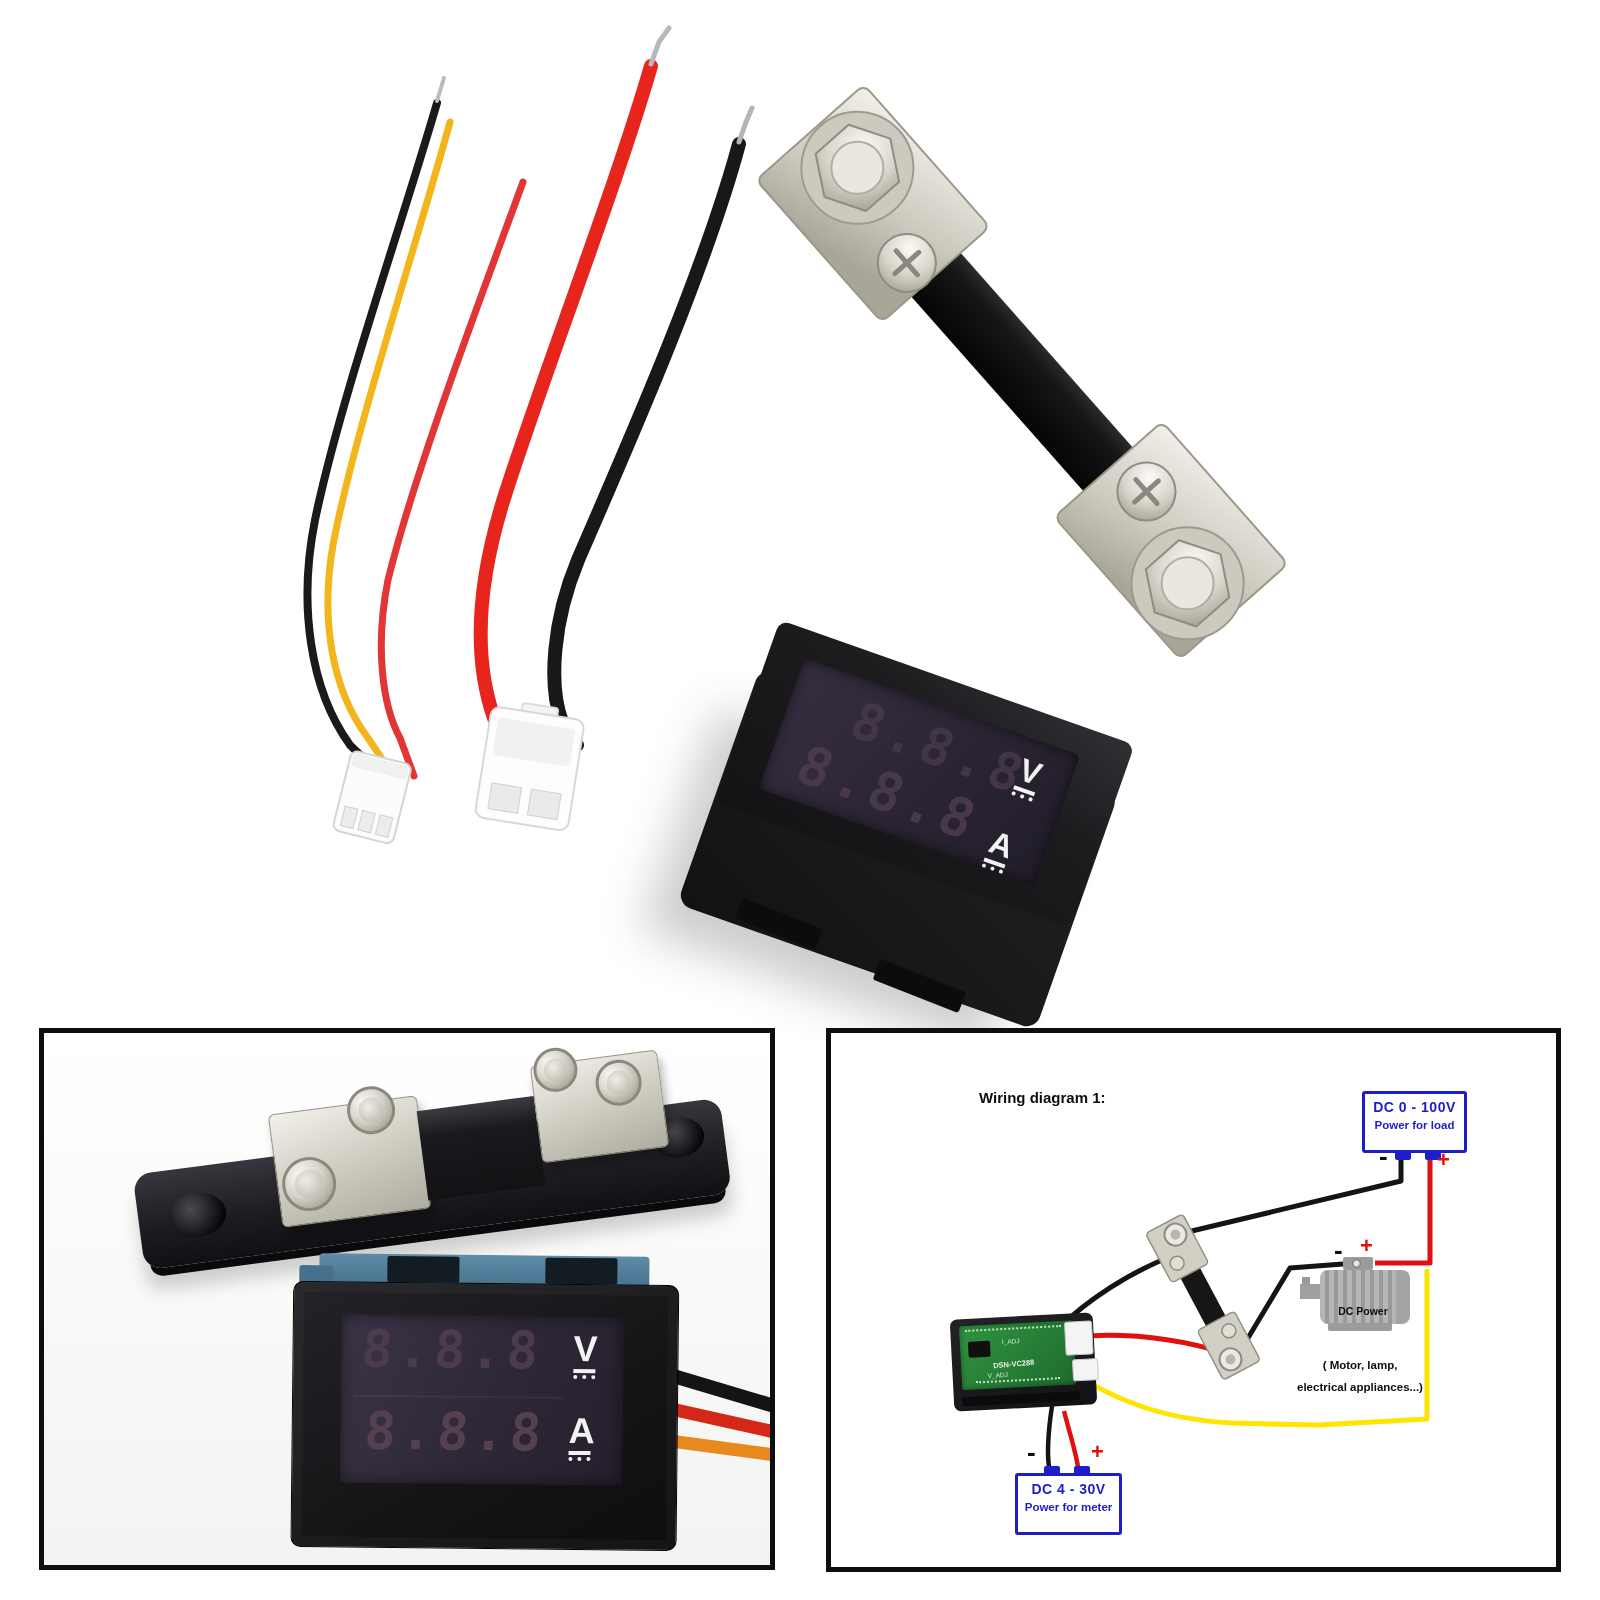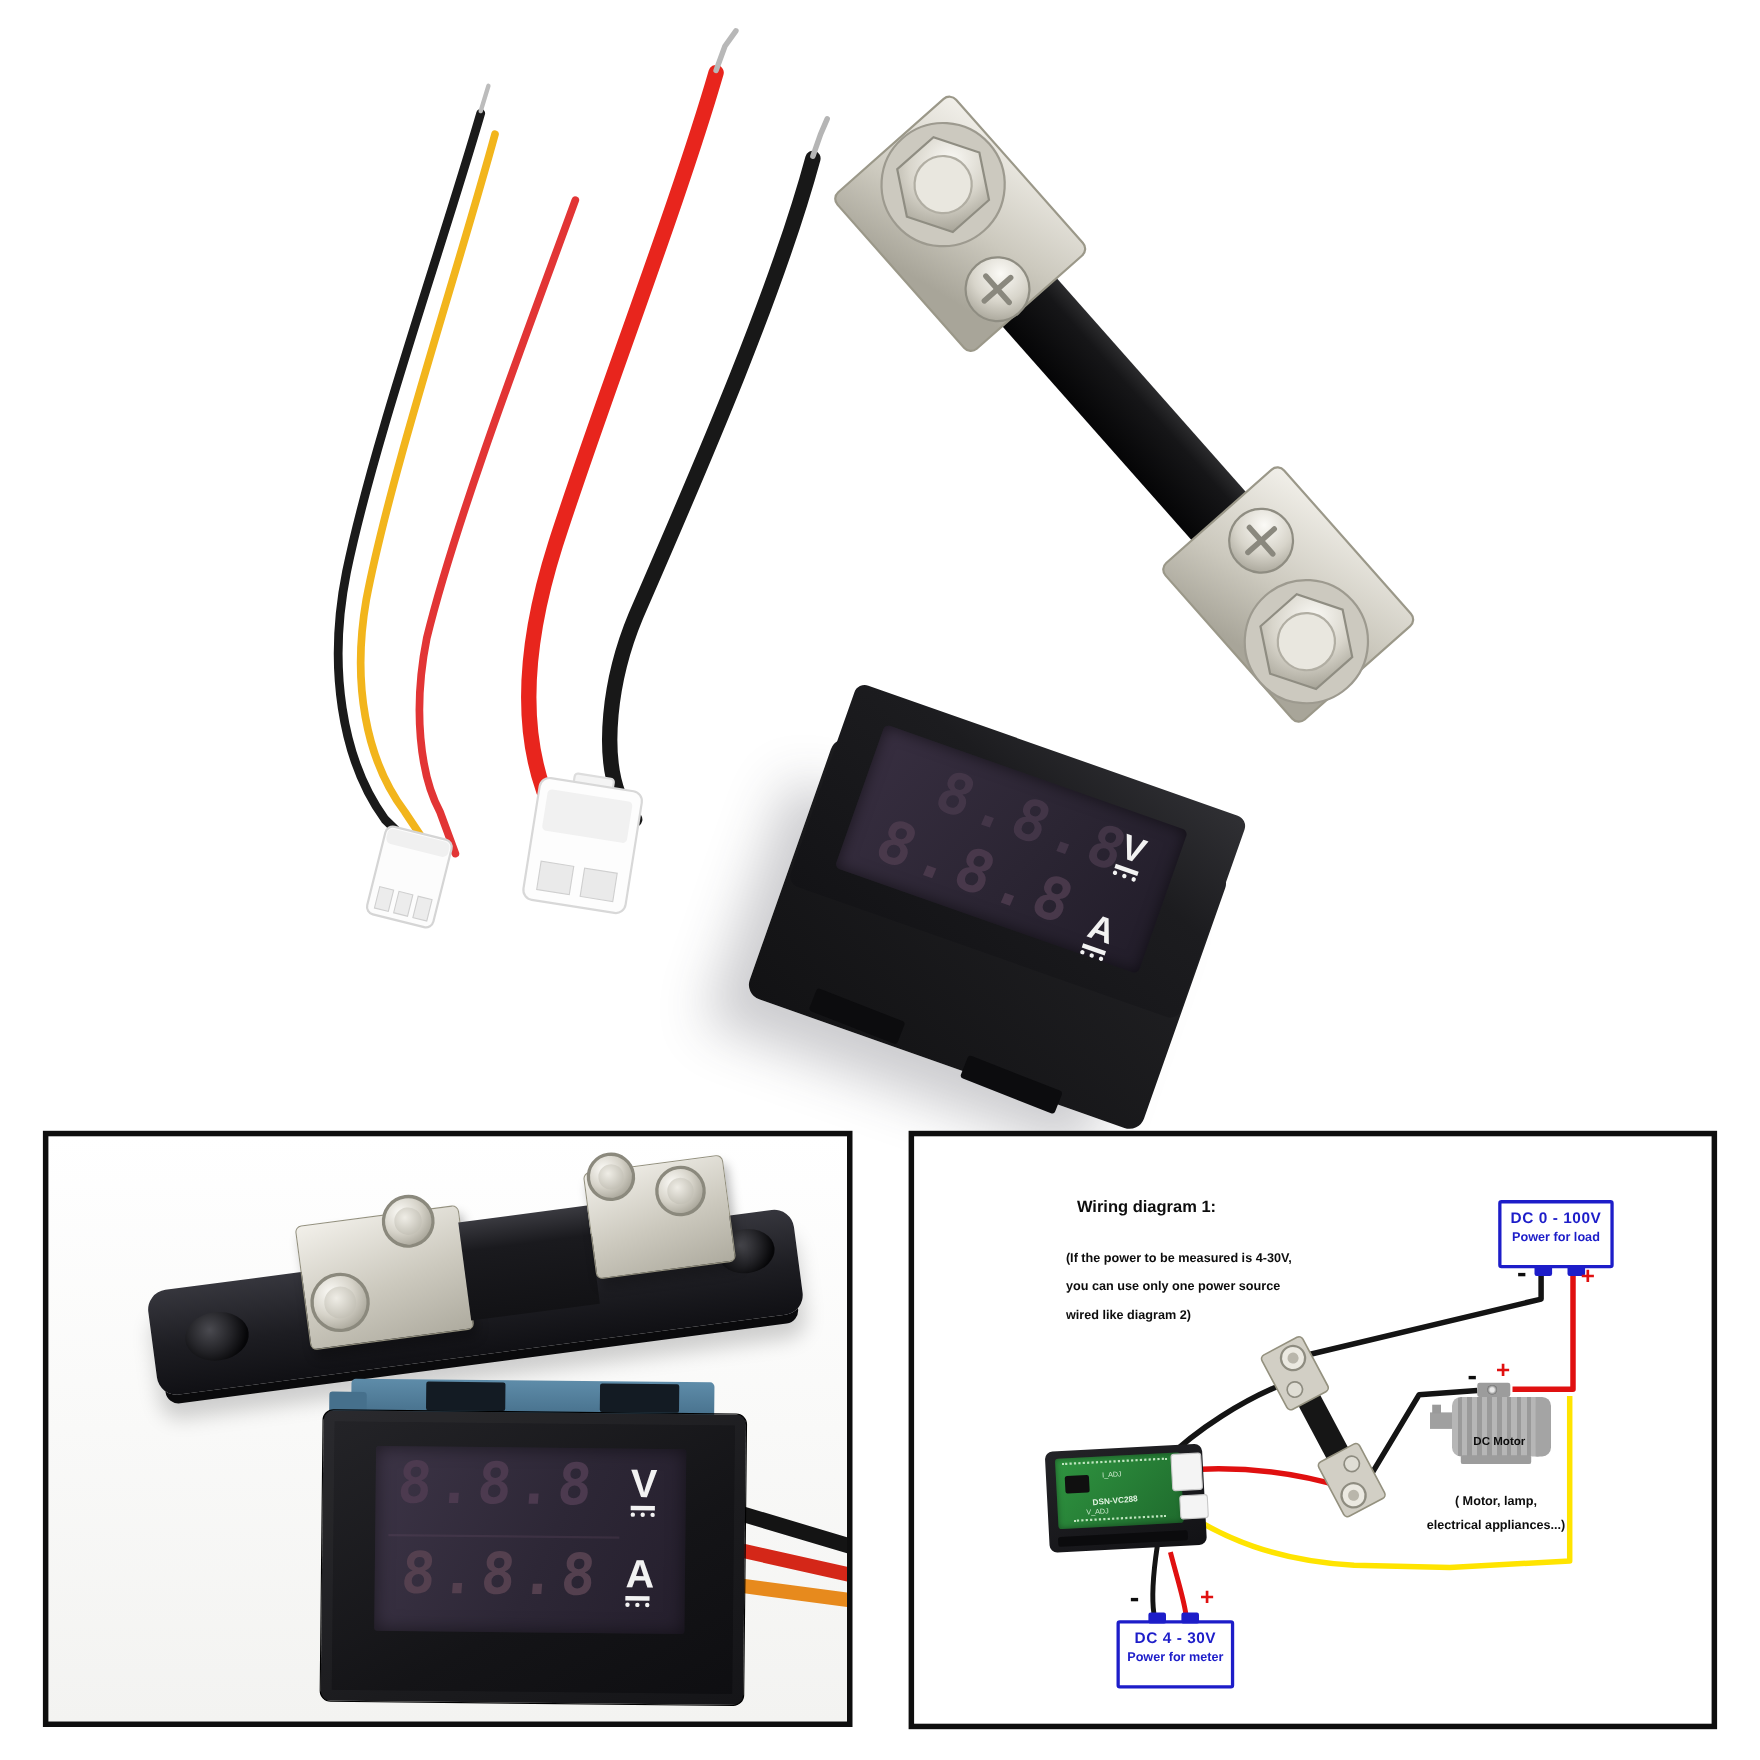--- a/index.html
+++ b/index.html
@@ -251,25 +251,20 @@
                 <div class="s2"></div>
               </div>
           </div>
         </div>
       </div>
     </div>
   </div>
 
   <div id="panel-right" class="abs panel">
     <div class="abs dg-title">Wiring diagram 1:</div>
-    <div class="abs dg-notes">
-      <div>(If the power to be measured is 4-30V,</div>
-      <div>you can use only one power source</div>
-      <div>wired like diagram 2)</div>
-    </div>
 
     <svg class="abs" style="left:0;top:0;z-index:2;" width="725" height="534" viewBox="0 0 725 534">
       <polyline points="570,120 570,148 344,202" fill="none" stroke="#141414" stroke-width="5" stroke-linejoin="round"></polyline>
       <polyline points="599,120 599,230 544,230" fill="none" stroke="#e01010" stroke-width="5" stroke-linejoin="round"></polyline>
       <path d="M237,336 C280,366 330,386 400,390 L487,392 L596,386 L596,236" fill="none" stroke="#ffe400" stroke-width="5" stroke-linejoin="round"></path>
       <polyline points="512,231 459,235 408,320" fill="none" stroke="#141414" stroke-width="5" stroke-linejoin="round"></polyline>
       <path d="M228,295 C255,268 300,238 344,222" fill="none" stroke="#141414" stroke-width="5"></path>
       <path d="M230,305 C290,298 345,305 394,320" fill="none" stroke="#e01010" stroke-width="5"></path>
       <path d="M221,373 C217,400 216,420 218,434" fill="none" stroke="#141414" stroke-width="4.5"></path>
       <path d="M233,378 C240,405 245,420 247,434" fill="none" stroke="#e01010" stroke-width="4.5"></path>
@@ -297,21 +292,21 @@
     <div class="abs sign plus" style="left:606px;top:116px;">+</div>
 
     <div class="abs motor">
       <div class="abs sign minus" style="left:34px;top:-20px;">-</div>
       <div class="abs sign plus" style="left:60px;top:-22px;">+</div>
       <div class="abs mo-term"></div>
       <div class="abs mo-shaft"></div>
       <div class="abs mo-body"></div>
       <div class="abs mo-cap"></div>
       <div class="abs mo-base"></div>
-      <div class="abs mo-label">DC Motor</div>
+      <div class="abs mo-label">DC Power</div>
       <div class="abs mo-sub" style="top:70px;">( Motor, lamp,</div>
       <div class="abs mo-sub" style="top:92px;">electrical appliances...)</div>
     </div>
 
     <div class="abs meter-back">
       <div class="abs pcb">
         <div class="abs pcb-dots"></div>
         <div class="abs pcb-ic"></div>
         <div class="abs pcb-iadj">I_ADJ</div>
         <div class="abs pcb-model">DSN-VC288</div>

